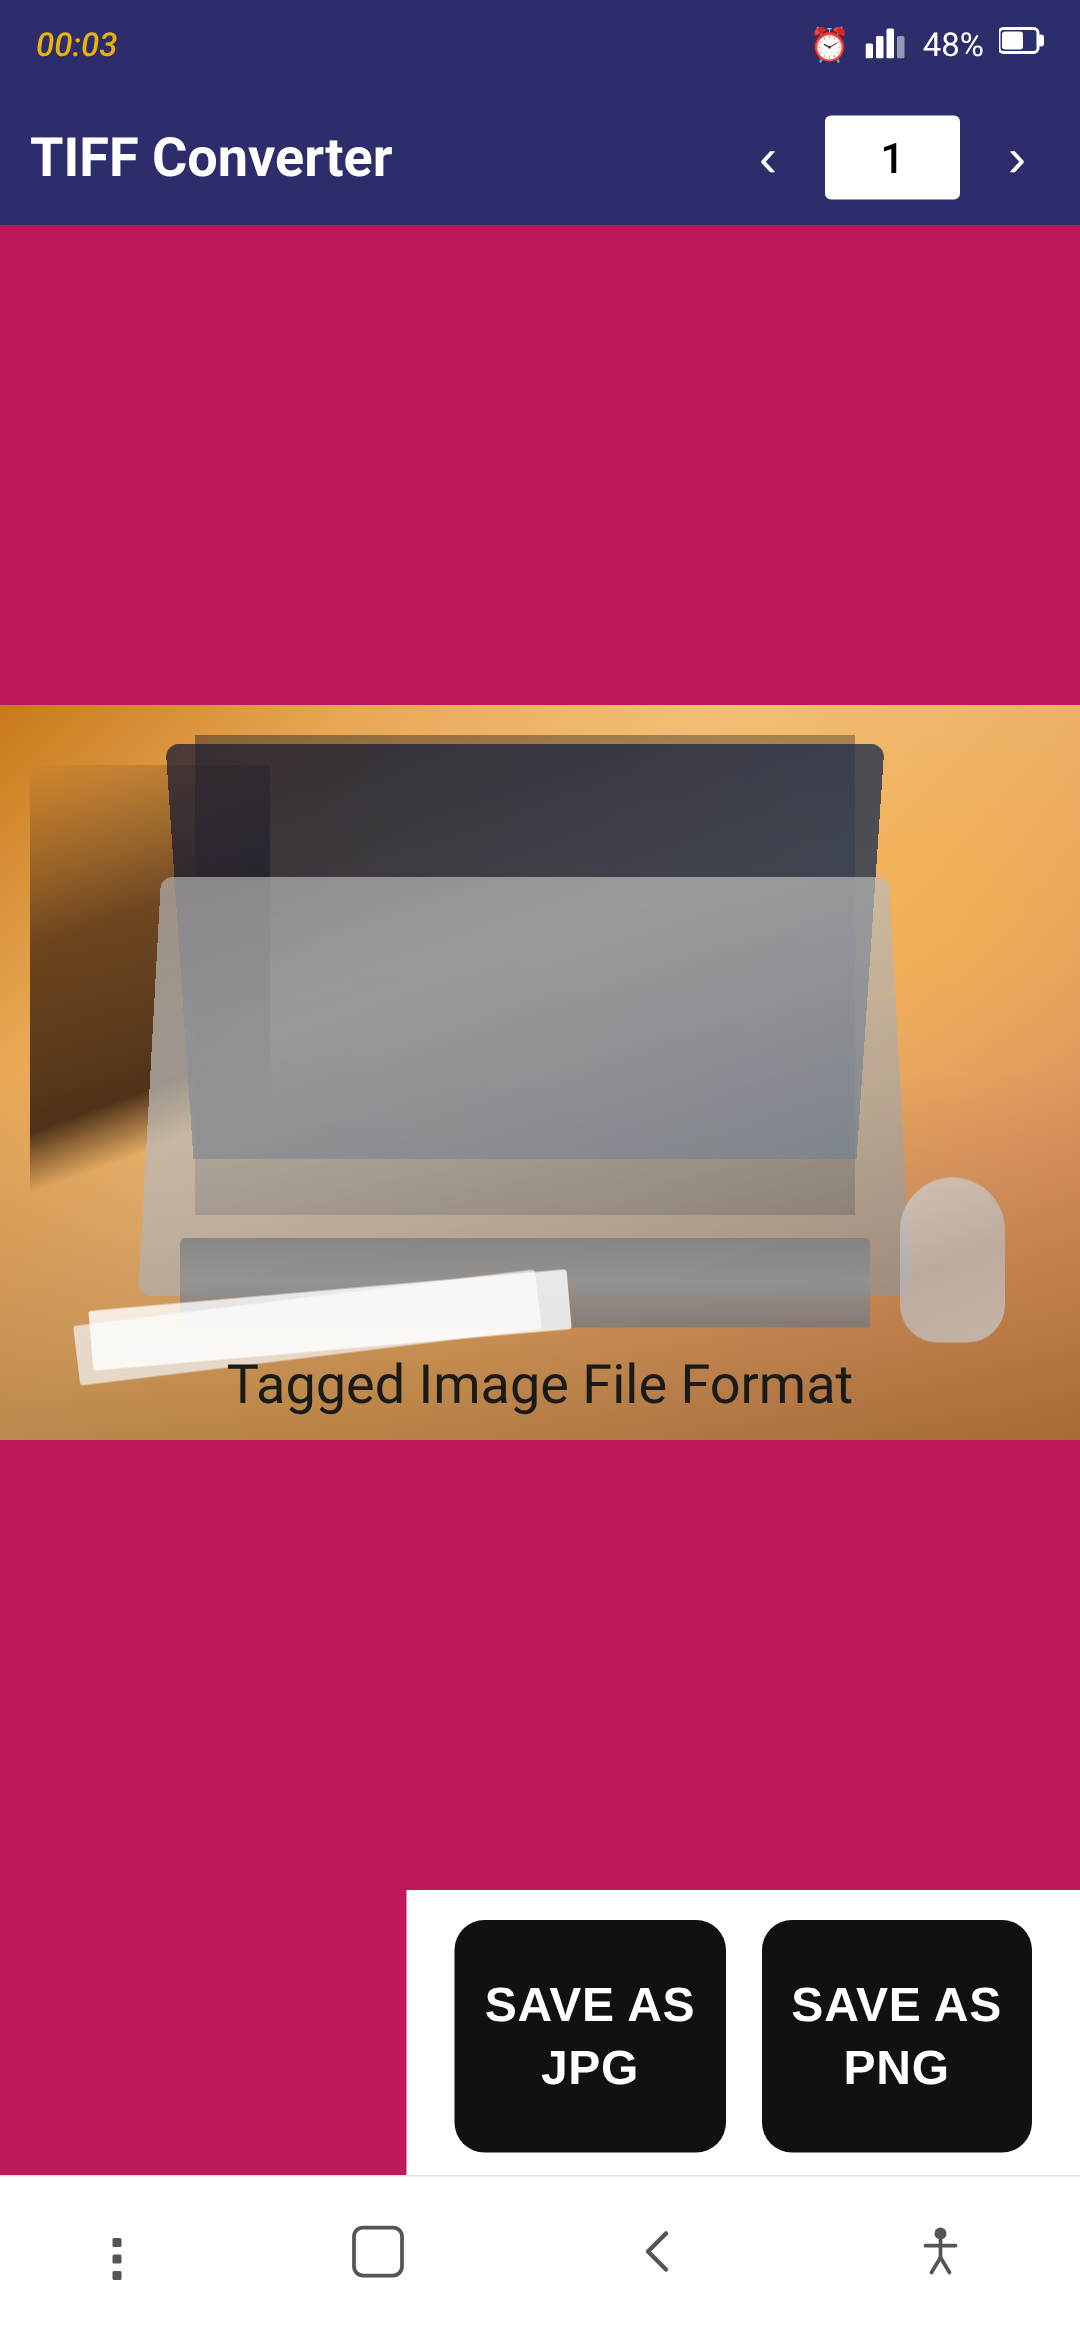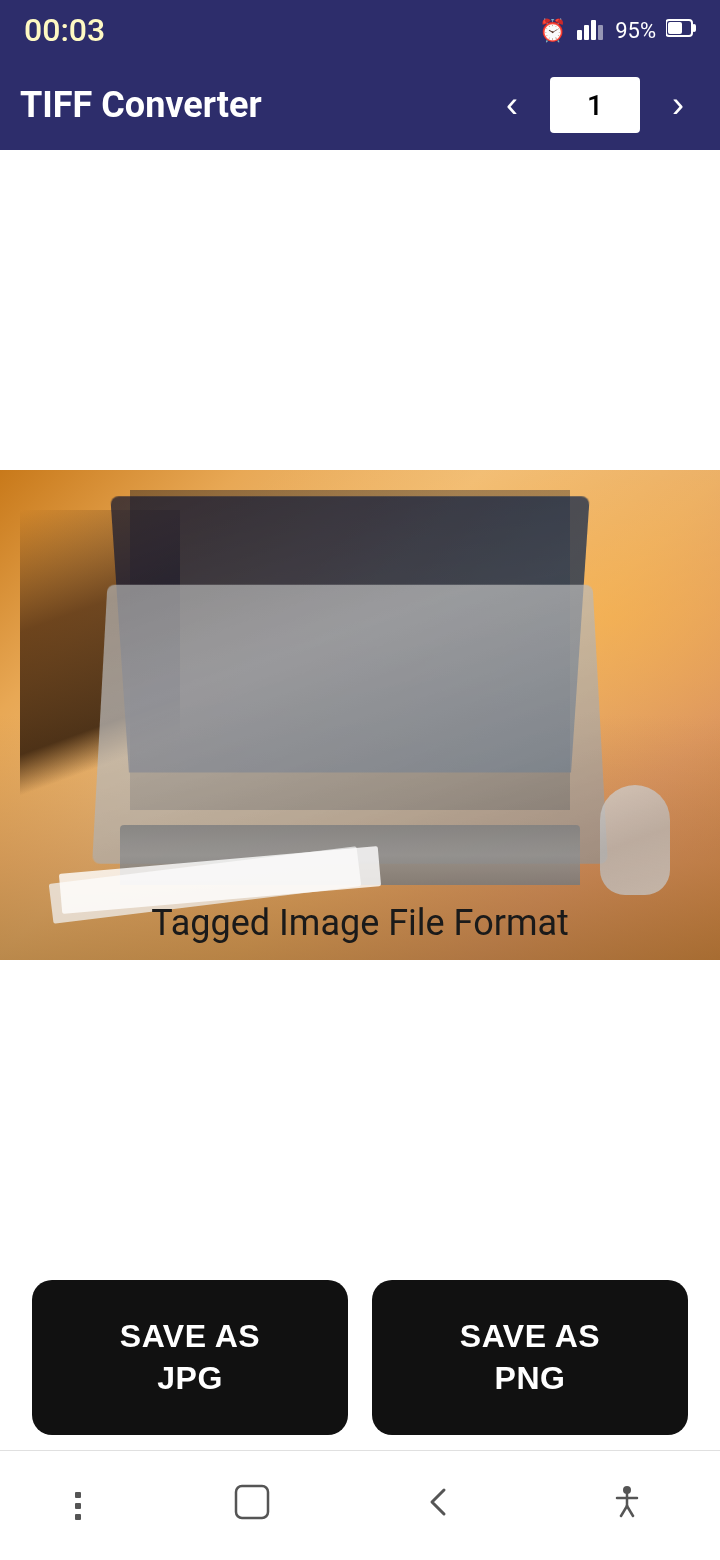--- a/index.html
+++ b/index.html
@@ -20,23 +20,24 @@
       background: #2d2d6b;
       height: 60px;
       display: flex;
       align-items: center;
       justify-content: space-between;
       padding: 0 24px;
       flex-shrink: 0;
     }
 
     .status-time {
-      color: #fef9c3;
-      font-size: 32px;
+      color: #eab308;
+      font-size: 22px;
       font-weight: 500;
+      font-style: italic;
     }
 
     .status-icons {
       display: flex;
       align-items: center;
       gap: 10px;
     }
 
     .status-icons span {
       color: white;
@@ -90,22 +91,23 @@
       display: flex;
       align-items: center;
       justify-content: center;
     }
 
     
     .main-content {
       flex: 1;
       display: flex;
       flex-direction: column;
-      background: #0369a1;
+      background: #be185d;
       overflow: hidden;
+      align-items: flex-end;
     }
 
     
     .spacer-top {
       flex: 1;
       background: white;
       min-height: 320px;
     }
 
     
@@ -305,21 +307,21 @@
   <div class="status-icons">
     <span>⏰</span>
     <span>
       <svg width="28" height="24" viewBox="0 0 28 24">
         <rect x="0" y="14" width="5" height="10" fill="white" rx="1"></rect>
         <rect x="7" y="9" width="5" height="15" fill="white" rx="1"></rect>
         <rect x="14" y="4" width="5" height="20" fill="white" rx="1"></rect>
         <rect x="21" y="9" width="5" height="15" fill="white" opacity="0.5" rx="1"></rect>
       </svg>
     </span>
-    <span class="battery-text">95%</span>
+    <span class="battery-text">48%</span>
     <span>
       <svg width="30" height="20" viewBox="0 0 30 20">
         <rect x="0" y="2" width="26" height="16" rx="3" fill="none" stroke="white" stroke-width="2"></rect>
         <rect x="26" y="6" width="4" height="8" rx="2" fill="white"></rect>
         <rect x="2" y="4" width="14" height="12" rx="2" fill="white"></rect>
       </svg>
     </span>
   </div>
 </div>
 

